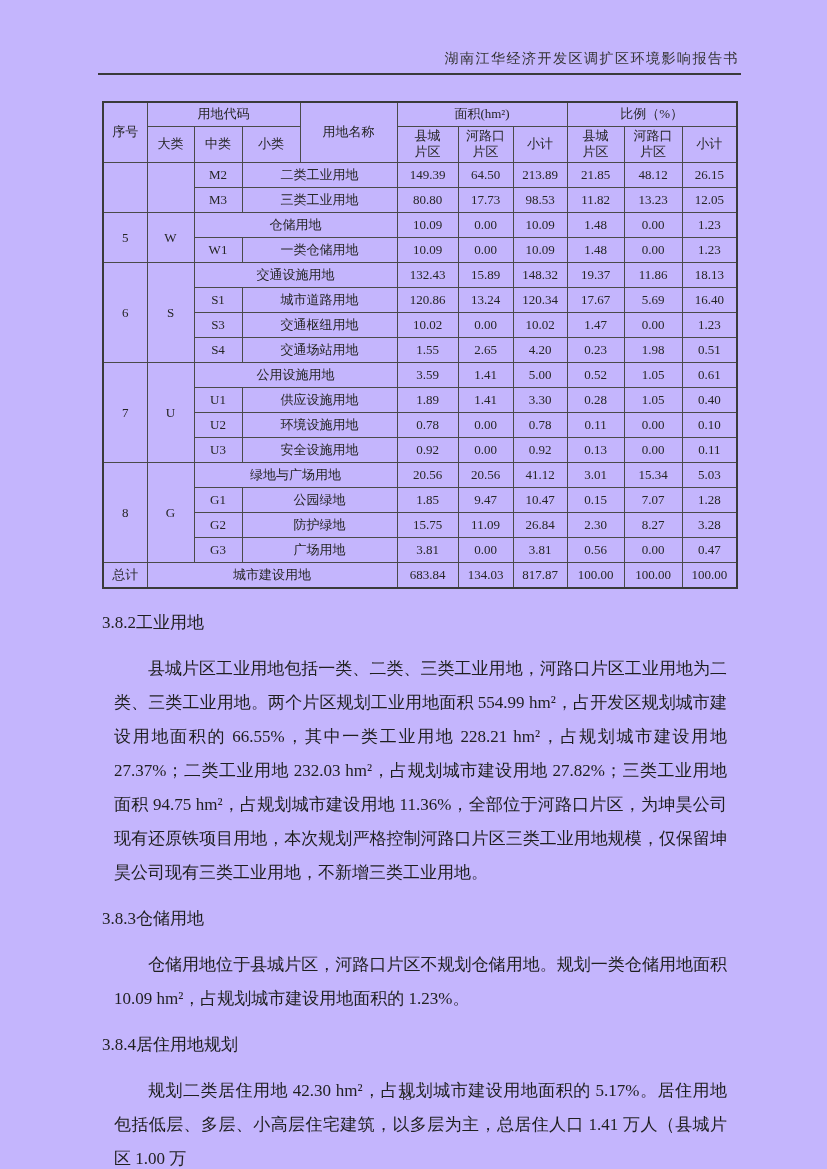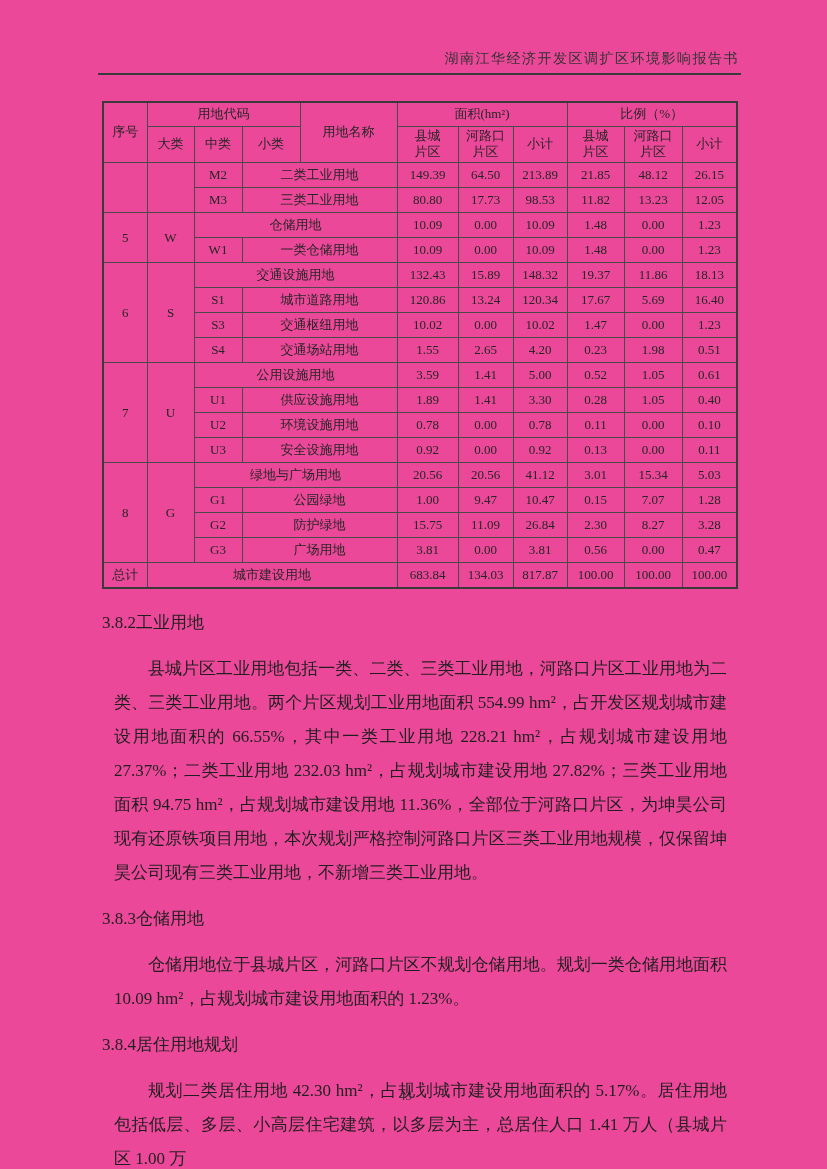--- a/index.html
+++ b/index.html
@@ -1,20 +1,20 @@
 <!DOCTYPE html>
 <html><head>
 <meta charset="utf-8">
 <style>
   html,body{margin:0;padding:0;background:#e8e8e8;}
   .page{
     position:relative;
     width:827px;height:1169px;
     margin:0 auto;
-    background:#ec4899;
+    background:#c4b5fd;
     font-family:"Liberation Serif","DejaVu Serif",serif;
     color:#262626;
     overflow:hidden;
   }
   .content{margin-left:102px;width:637px;}
   .running-header{
     padding-top:50px;
     text-align:right;
     font-size:14px;
     letter-spacing:1.5px;
@@ -250,21 +250,21 @@
             <td>20.56</td>
             <td>20.56</td>
             <td>41.12</td>
             <td>3.01</td>
             <td>15.34</td>
             <td>5.03</td>
           </tr>
           <tr class="data-row">
             <td>G1</td>
             <td colspan="2">公园绿地</td>
-            <td>1.00</td>
+            <td>1.85</td>
             <td>9.47</td>
             <td>10.47</td>
             <td>0.15</td>
             <td>7.07</td>
             <td>1.28</td>
           </tr>
           <tr class="data-row">
             <td>G2</td>
             <td colspan="2">防护绿地</td>
             <td>15.75</td>

